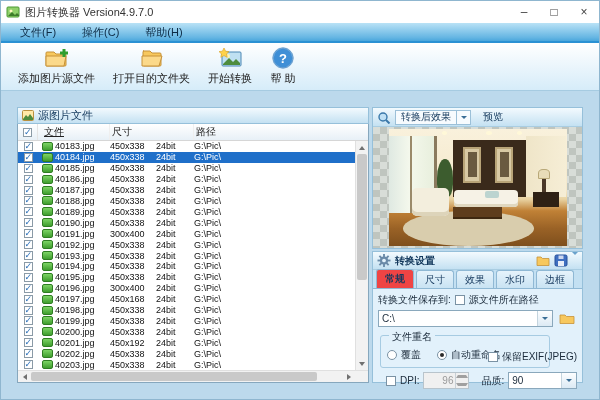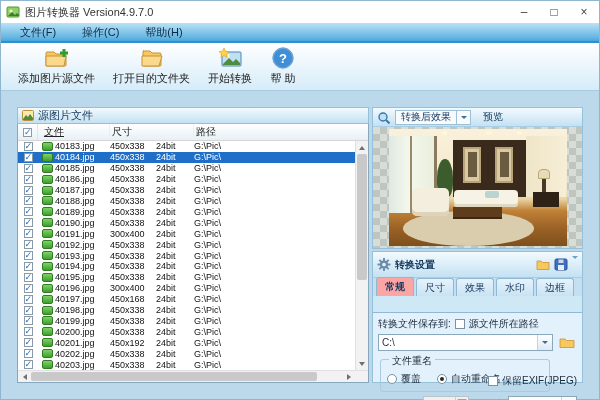--- a/index.html
+++ b/index.html
@@ -131,34 +131,34 @@
   .ph-cush { left:54%; top:53%; width:8%; height:6%; background:#bcd4d0; border-radius:2px; }
   .ph-table { left:36%; top:67%; width:28%; height:8%; background:#5e3d1c;
     box-shadow:0 2px 0 #3e2810; }
   .ph-light1 { left:30%; top:2%; width:3%; height:3%; background:#fff8d8; border-radius:50%; }
   .ph-light2 { left:55%; top:2%; width:3%; height:3%; background:#fff8d8; border-radius:50%; }
   .ph-light3 { left:72%; top:2%; width:3%; height:3%; background:#fff8d8; border-radius:50%; }
 
   
   .settings-blk { flex:1; border:1px solid #96c0da; background:#cfe8f6;
     display:flex; flex-direction:column; min-height:0; }
-  .settings-hd { height:26px; flex:none; background:linear-gradient(#f3fafe,#c4e1f2);
+  .settings-hd { height:18px; flex:none; background:linear-gradient(#f3fafe,#c4e1f2);
     border-bottom:1px solid #a9cde2; display:flex; align-items:center; gap:4px;
     padding:0 4px; font-size:10px; font-weight:bold; color:#13385c; }
   .settings-hd .sp { flex:1; }
   .hd-ico { width:14px; height:13px; }
   .tabstrip { height:18px; flex:none; display:flex; align-items:flex-end; gap:2px;
     padding:2px 0 0 3px; background:#c3e0f2; }
   .tab { padding:2px 8px 1px; font-size:10px; color:#16395e;
     background:linear-gradient(#e6f3fb,#c9e3f3); border:1px solid #8fb8d4;
     border-bottom:none; border-radius:3px 3px 0 0; }
-  .tab.active { background:#fca5a5; font-weight:bold; padding-bottom:2px; }
+  .tab.active { background:#ef4444; font-weight:bold; padding-bottom:2px; }
   .tabcontent { flex:1; background:#e2f1fb; border-top:1px solid #8fb8d4;
     padding:4px 5px 3px; font-size:10px; color:#1a2a3a; display:flex;
-    flex-direction:column; min-height:0;margin-top:16px; }
+    flex-direction:column; min-height:0; }
   .frow { display:flex; align-items:center; gap:4px; margin-bottom:3px; }
   .cbox { width:10px; height:10px; background:#fff; border:1px solid #7a92a4; flex:none; }
   .combo { display:flex; align-items:center; background:#fff; border:1px solid #8aa8bc;
     height:17px; overflow:hidden; }
   .combo .val { flex:1; padding:0 3px; white-space:nowrap; overflow:hidden; }
   .combo .drop { width:15px; height:100%; flex:none; border-left:1px solid #c4d4de;
     background:linear-gradient(#fdfeff,#dceaf4); display:flex; align-items:center; justify-content:center; }
   .path-combo { flex:1; }
   .folder-btn { width:20px; height:17px; display:flex; align-items:center; justify-content:center; }
   .folder-btn svg { width:16px; height:13px; }

